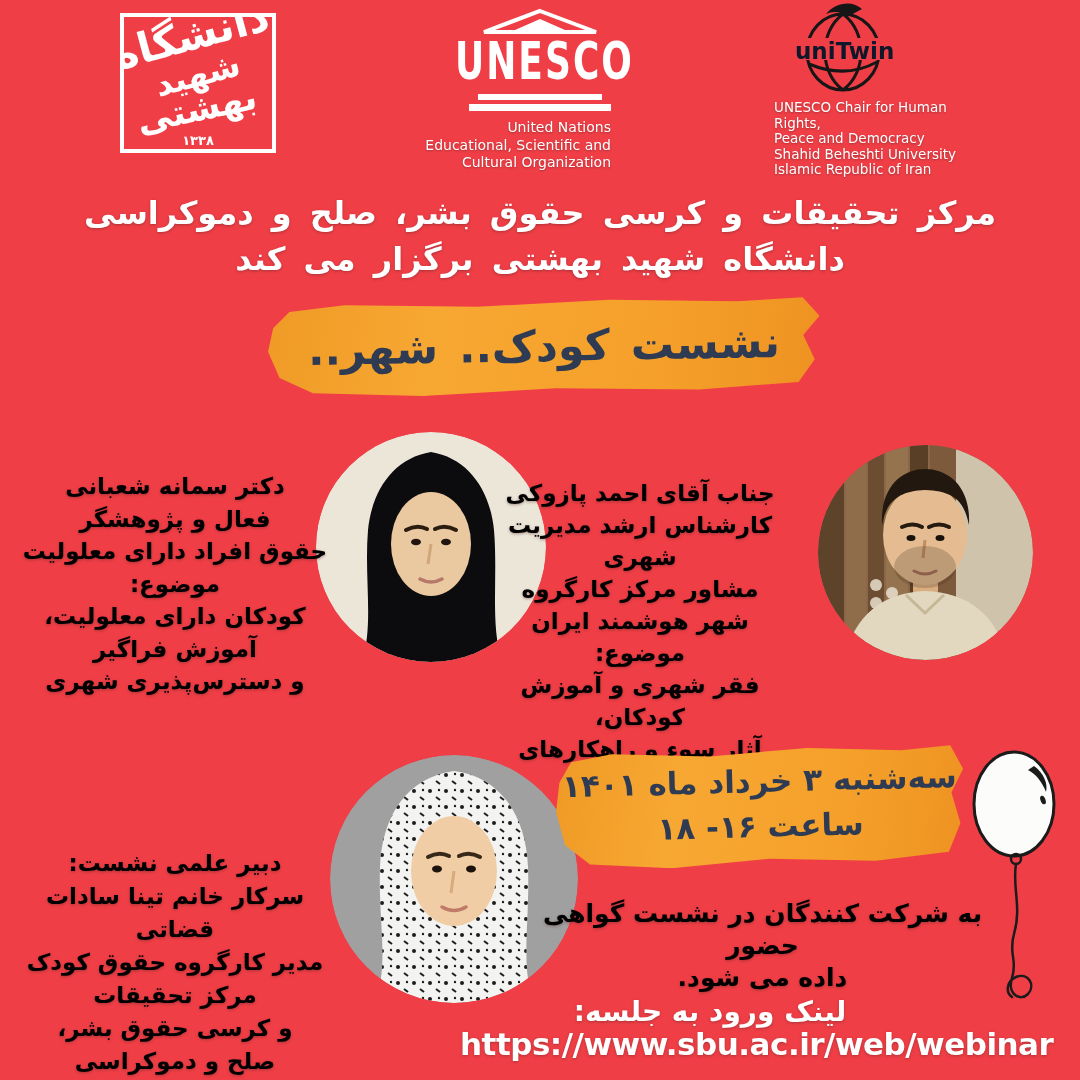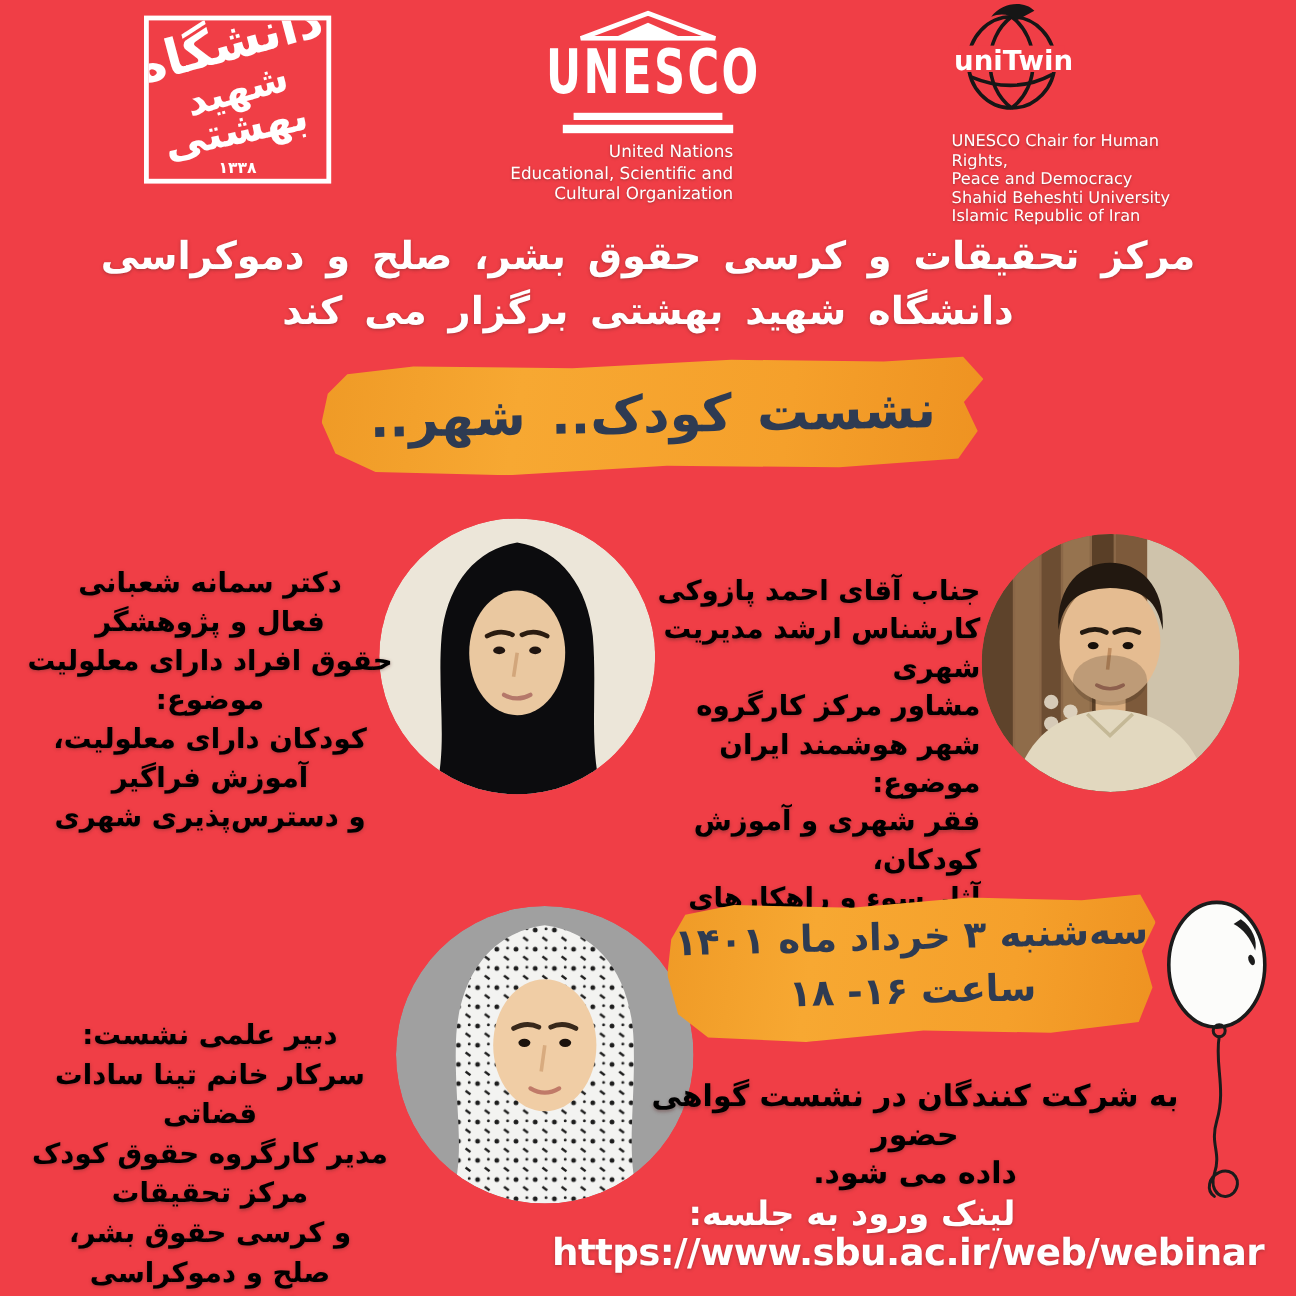--- a/index.html
+++ b/index.html
@@ -25,43 +25,43 @@
   .unesco{left:455px;top:6px;width:170px;height:110px;}
   .unesco-word{position:absolute;left:0;right:0;top:26px;text-align:center;color:#fff;font-weight:bold;
     font-size:36px;letter-spacing:2px;transform:scaleY(1.42);transform-origin:top center;}
   .bar{position:absolute;background:#fff;height:6px;left:50%;transform:translateX(-50%);}
   .bar1{top:88px;width:124px;}
   .bar2{top:98px;width:142px;height:7px;}
   .unesco-cap{left:413px;top:119px;width:198px;text-align:right;color:#fff;font-size:14px;line-height:17.5px;
     text-shadow:0 1px 2px rgba(90,40,40,.5);}
 
   
-  .unitwin-word{left:795px;top:38px;width:96px;text-align:center;color:#ffffff;font-weight:bold;font-size:23px;}
-  .unitwin-cap{left:793px;top:100px;width:220px;text-align:left;color:#fff;font-size:13.5px;line-height:15.5px;
-    text-shadow:0 1px 2px rgba(90,40,40,.5);margin-top:11px;}
+  .unitwin-word{left:795px;top:38px;width:96px;text-align:center;color:#0f172a;font-weight:bold;font-size:23px;}
+  .unitwin-cap{left:774px;top:100px;width:220px;text-align:left;color:#fff;font-size:13.5px;line-height:15.5px;
+    text-shadow:0 1px 2px rgba(90,40,40,.5);}
 
   
   .header{left:0;top:190px;width:1080px;font-size:32px;line-height:46px;word-spacing:7px;}
 
   
   .brush{
     background:linear-gradient(100deg,#ef9a26,#f7a832 30%,#f5a02b 70%,#ee9221);
     clip-path:polygon(1% 25%,4% 8%,14% 2%,38% 6%,62% 1%,85% 5%,97% 2%,100% 22%,97% 42%,99% 68%,96% 92%,78% 98%,52% 94%,28% 100%,8% 95%,2% 78%,0% 50%);
   }
   .title-brush{left:268px;top:300px;width:552px;height:94px;transform:rotate(-1deg);}
   .title-text{width:100%;height:100%;line-height:92px;text-align:center;
     font-size:43px;font-weight:bold;color:#2e3b52;word-spacing:6px;}
   .date-brush{left:556px;top:748px;width:408px;height:118px;transform:rotate(-1.5deg);}
   .sched{width:100%;padding-top:11px;text-align:center;font-size:31px;line-height:45px;
     font-weight:bold;color:#2e3b52;}
 
   
   .block{font-weight:bold;text-align:center;color:#000000;text-shadow:0 1px 3px rgba(90,40,40,.45);}
   .spk-left{left:8px;top:470px;width:334px;font-size:23px;line-height:32.5px;}
-  .spk-right{left:513px;top:477px;width:304px;font-size:23px;line-height:32px;text-align:right;}
+  .spk-right{left:488px;top:477px;width:304px;font-size:23px;line-height:32px;}
   .moderator{left:8px;top:803px;width:334px;font-size:23px;line-height:33px;margin-top:44px;}
   .cert{left:540px;top:898px;width:445px;font-size:25px;line-height:32px;}
   .link-label{left:500px;top:995px;width:420px;font-size:28px;}
   .link-url{left:460px;top:1026px;width:540px;font-size:31px;letter-spacing:-0.5px;}
 
   .photo{border-radius:50%;}
 </style>
 </head>
 <body>
 

